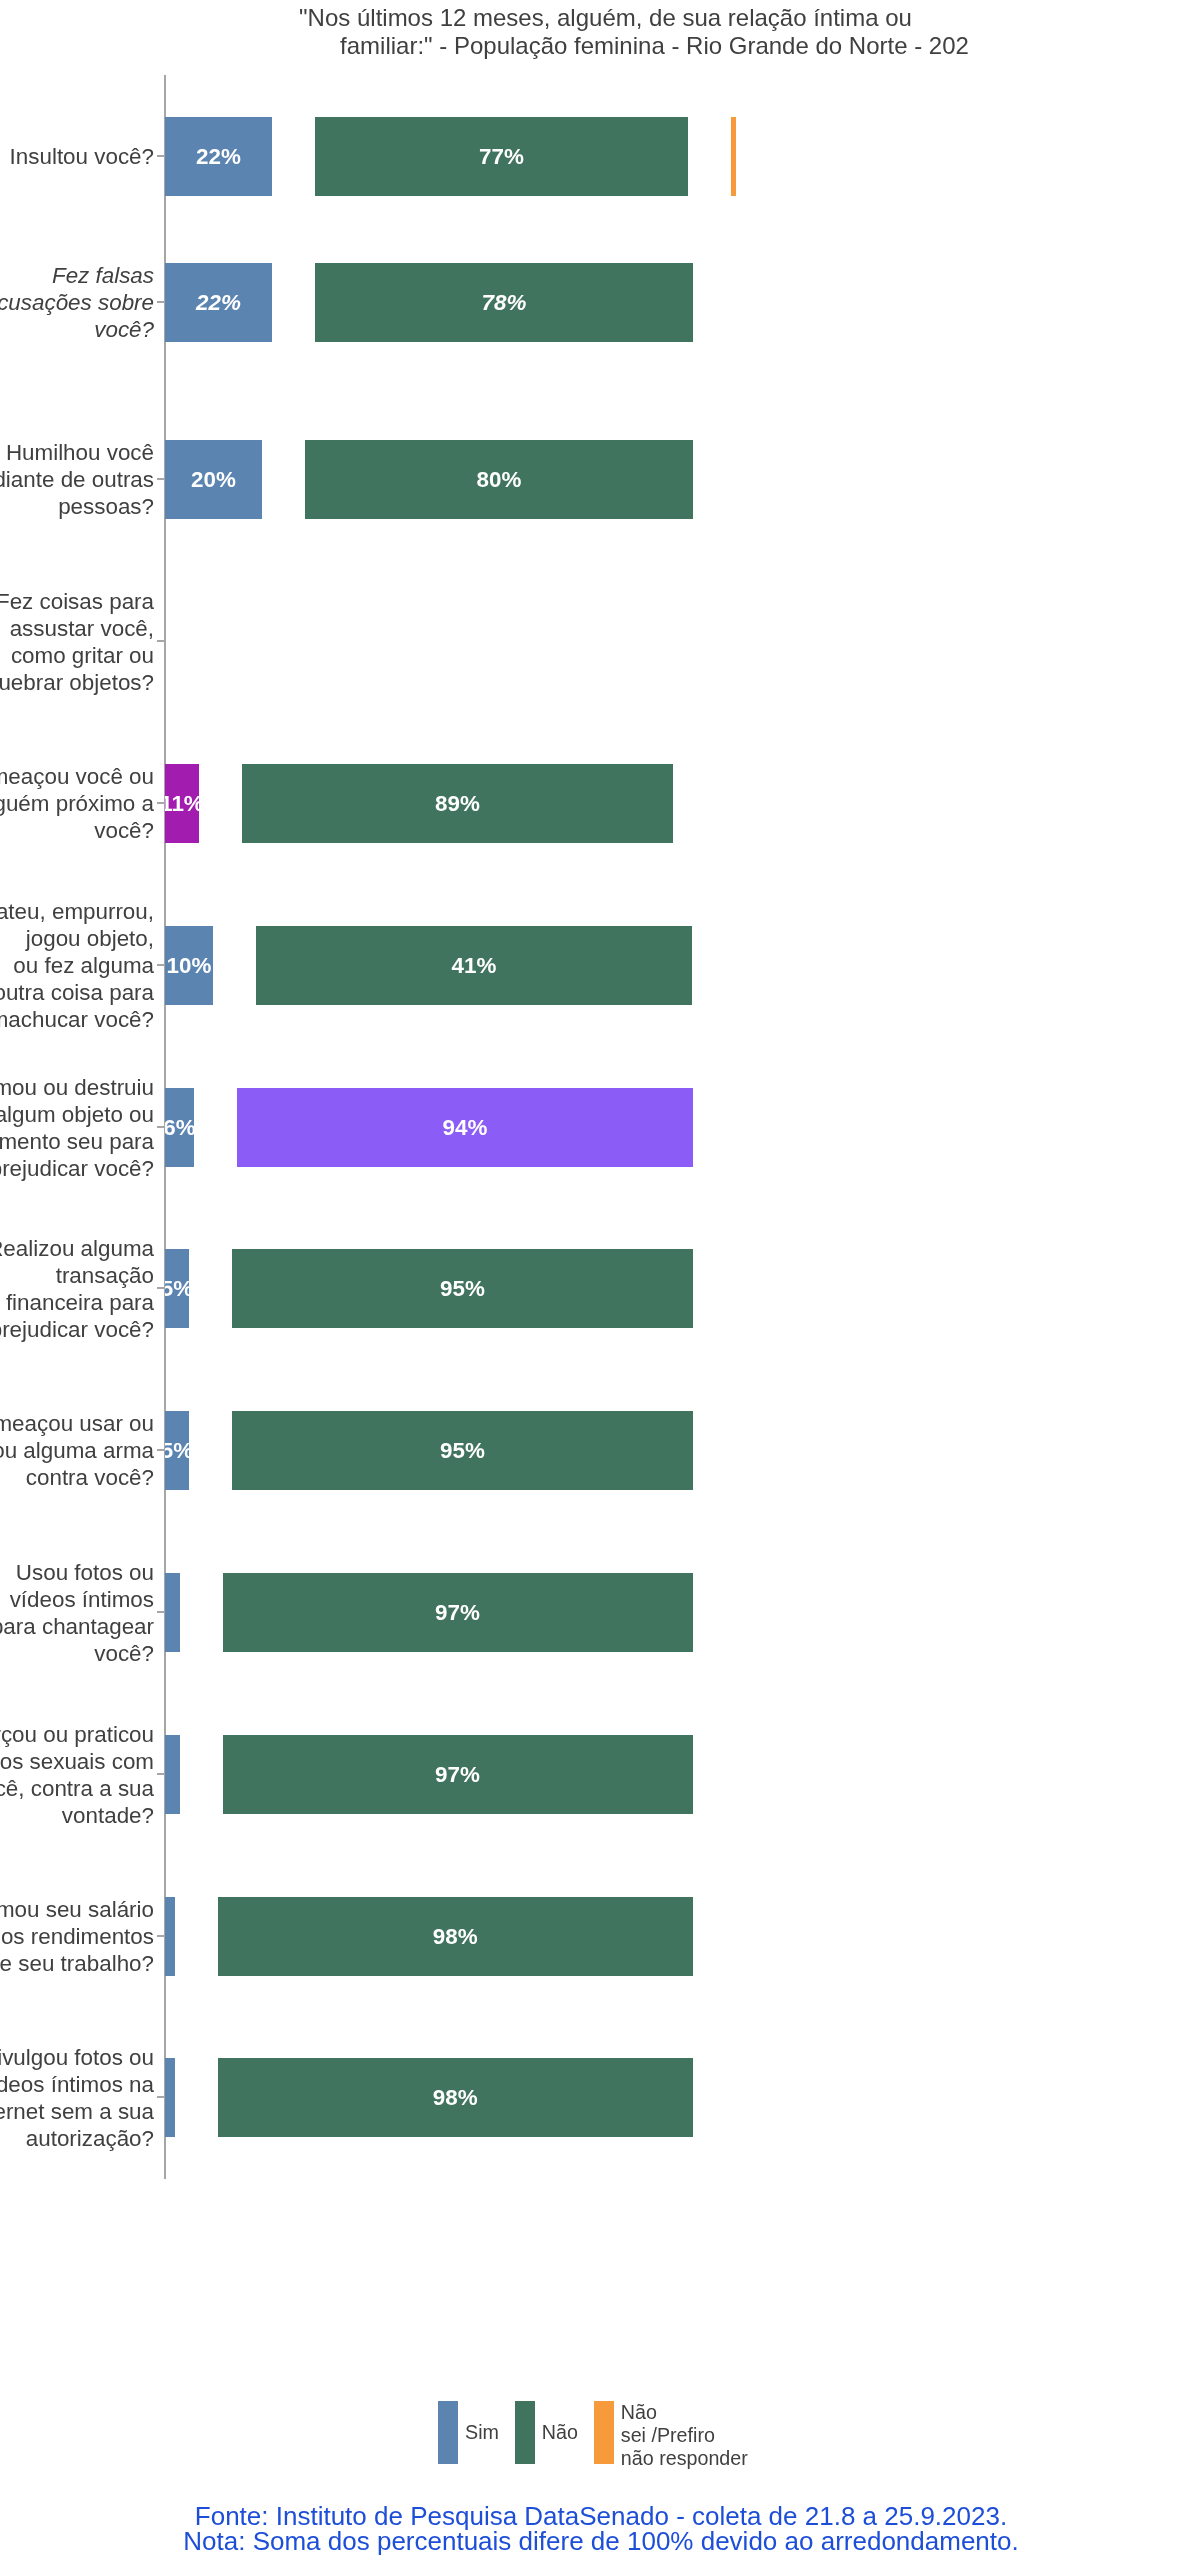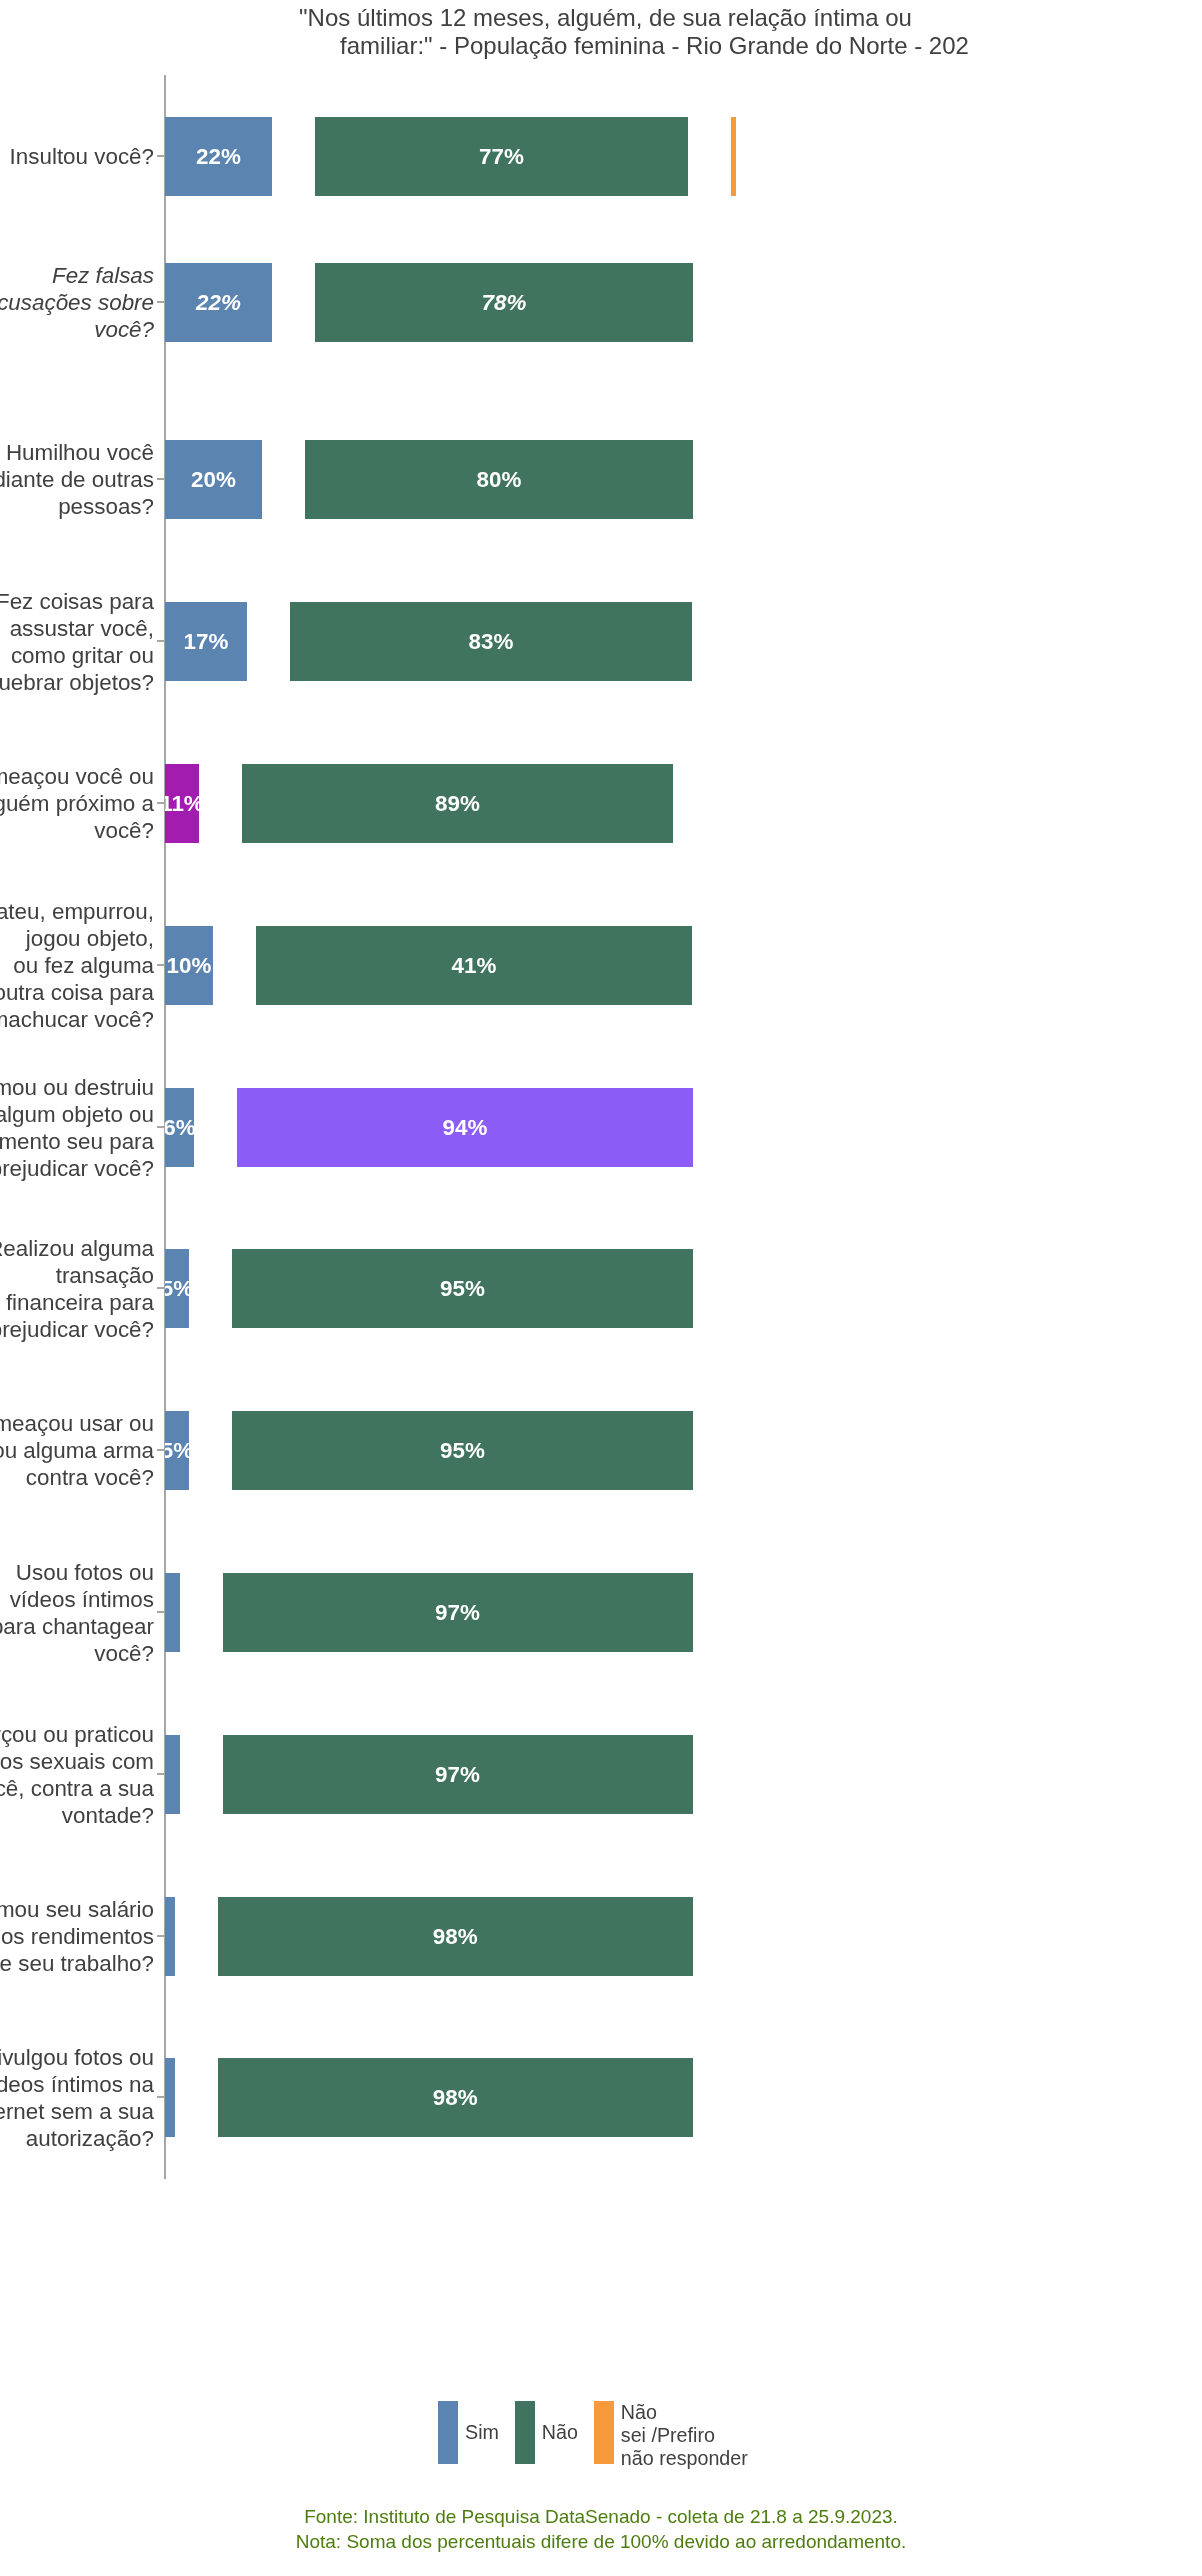--- a/index.html
+++ b/index.html
@@ -112,23 +112,23 @@
     color:#404040;
     white-space:pre-line;
   }
 
   
   #footnote{
     position:absolute;
     left:0;top:2504px;
     width:1202px;
     text-align:center;
-    font-size:19px;
+    font-size:26px;
     line-height:25px;
-    color:#4d7c0f;
+    color:#1d4ed8;
   }
   #footnote div{display:block;}
 </style>
 </head>
 <body>
 
 <div id="chart-title">
   <span class="tline tline-1">"Nos últimos 12 meses, alguém, de sua relação íntima ou</span>
   <span class="tline tline-2">familiar:" - População feminina - Rio Grande do Norte - 202</span>
 </div>
@@ -184,28 +184,20 @@
         </div>
       </div>
       <div class="cat-row" style="top: 527px; height: 79px;">
         <div class="cat-label" style="top: -14.3px;">
           <div>Fez coisas para</div>
           <div>assustar você,</div>
           <div>como gritar ou</div>
           <div>quebrar objetos?</div>
         </div>
         <div class="tick" style="top: 38px;"></div>
-        <div class="bar-wrap">
-          <div class="seg" style="width: 82px; background: rgb(91, 132, 177);">
-            <span class="seg-label">17%</span>
-          </div>
-          <div class="seg" style="width: 402px; background: rgb(65, 116, 94);">
-            <span class="seg-label">83%</span>
-          </div>
-        </div>
       </div>
       <div class="cat-row" style="top: 689px; height: 79px;">
         <div class="cat-label" style="top: -0.9px;">
           <div>Ameaçou você ou</div>
           <div>alguém próximo a</div>
           <div>você?</div>
         </div>
         <div class="tick" style="top: 38px;"></div>
         <div class="bar-wrap">
           <div class="seg" style="width: 34px; background: #a21caf;">

